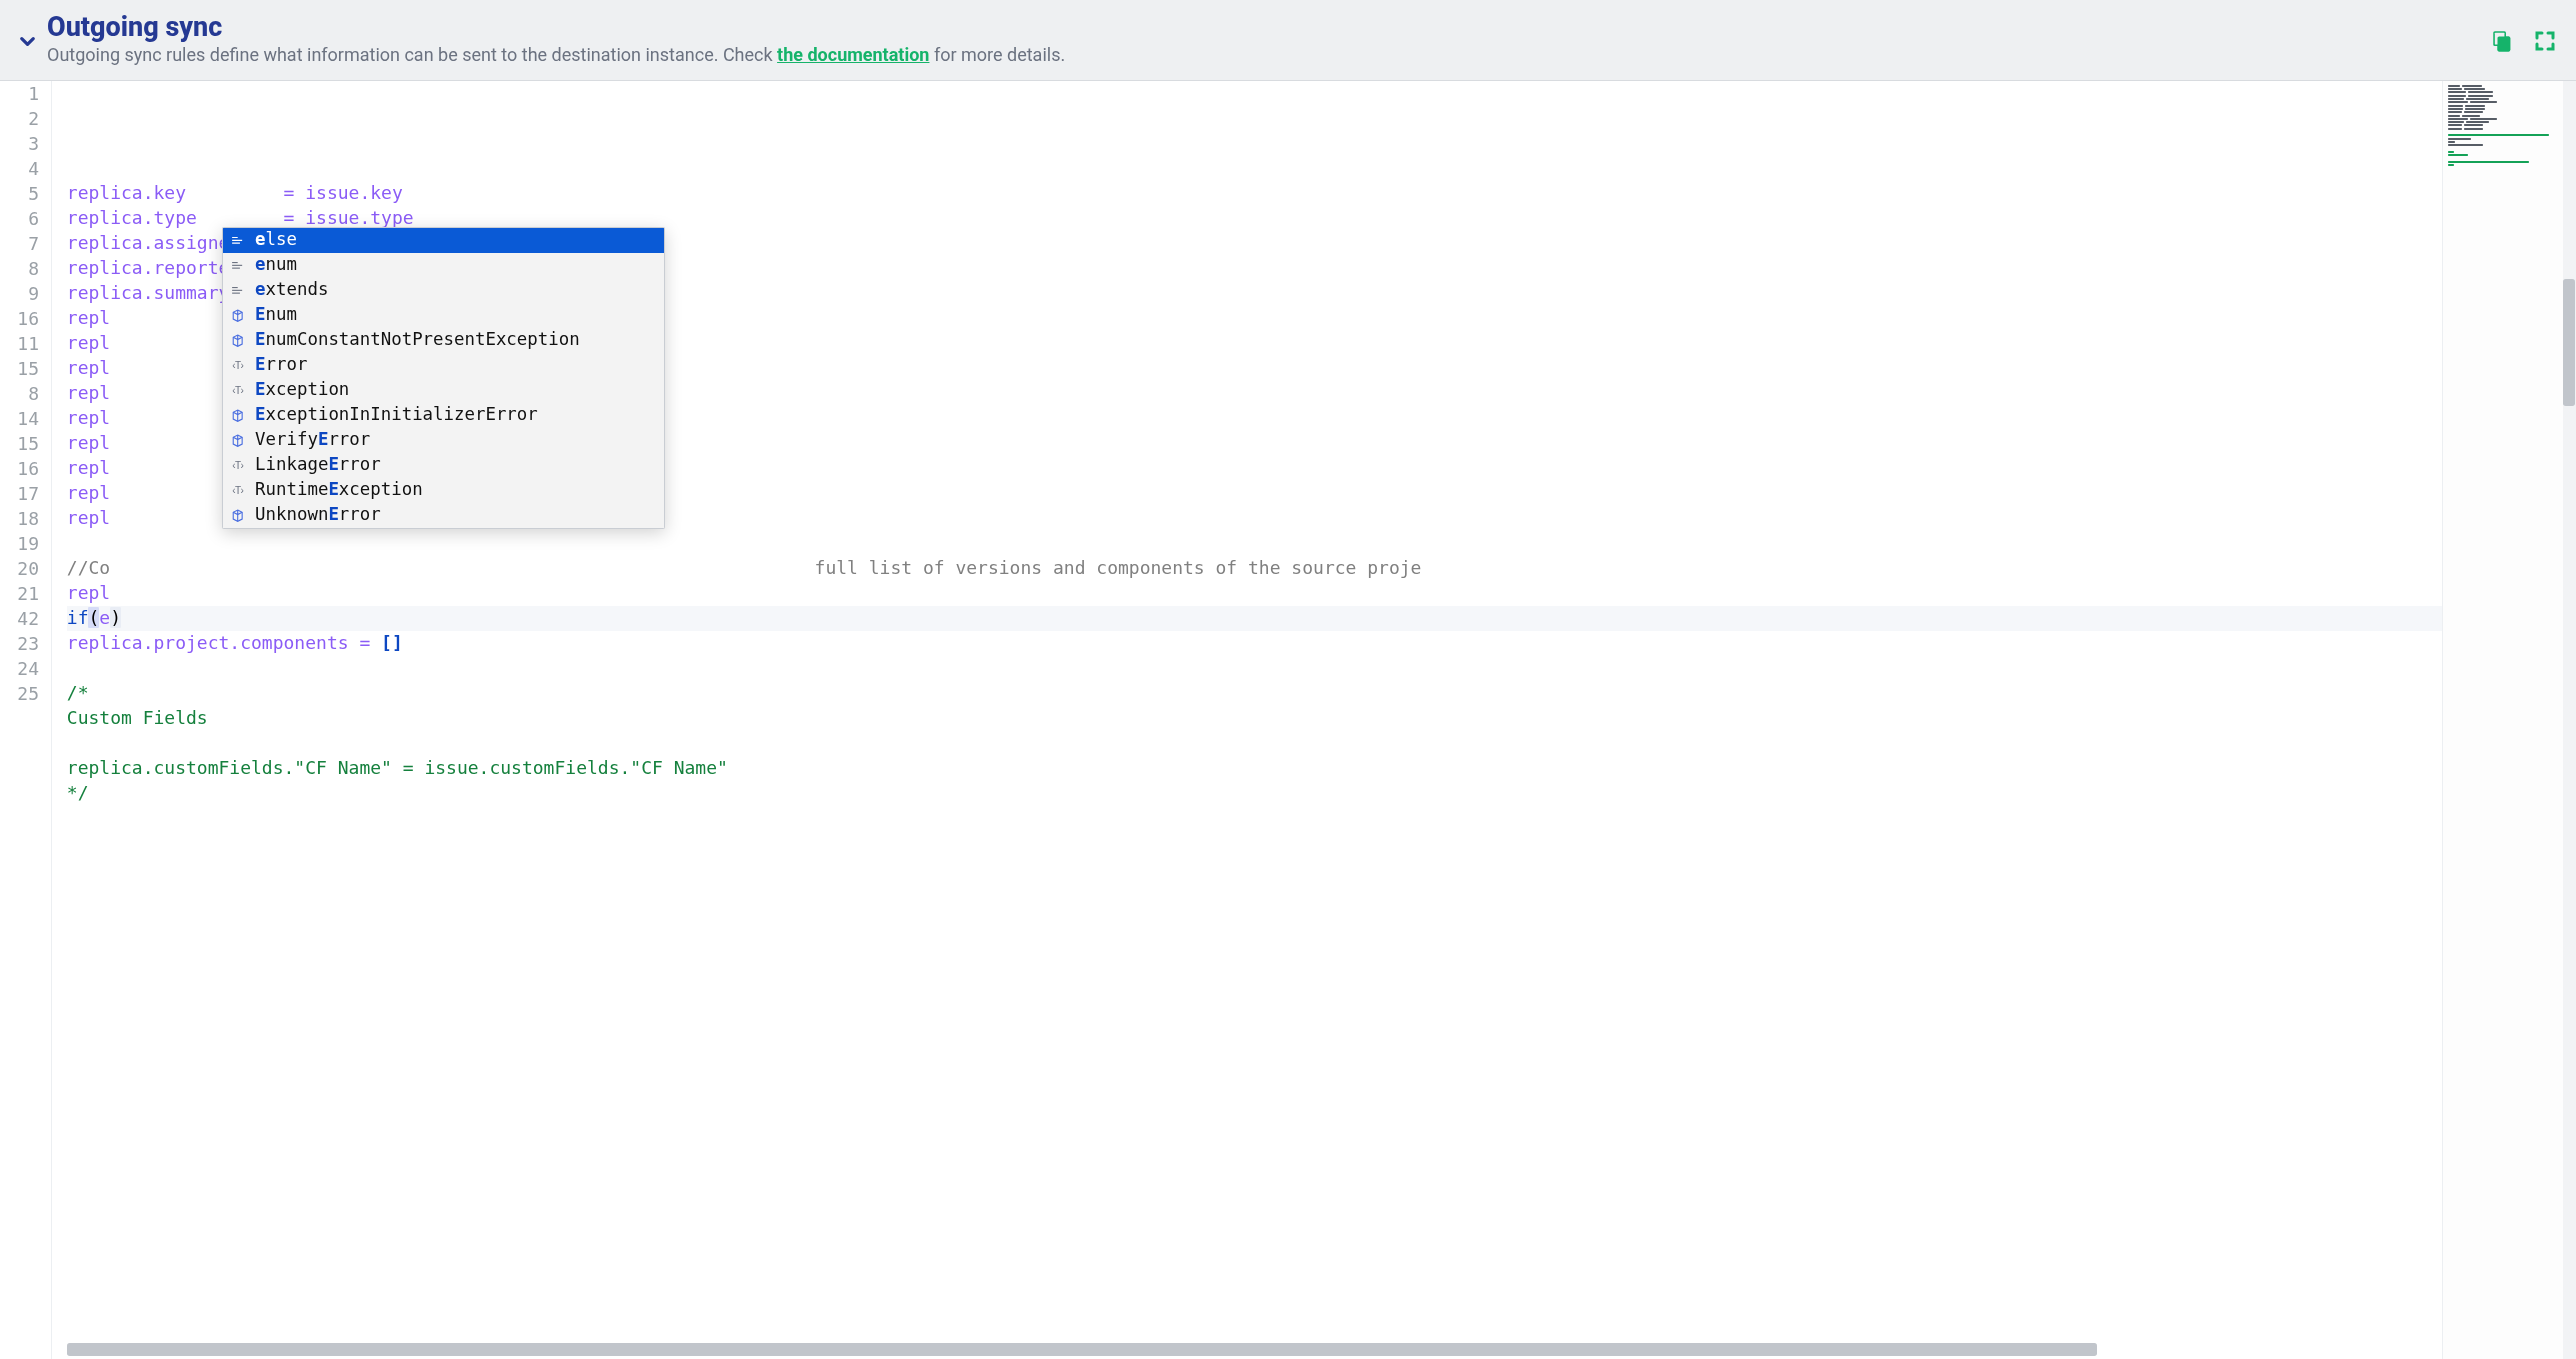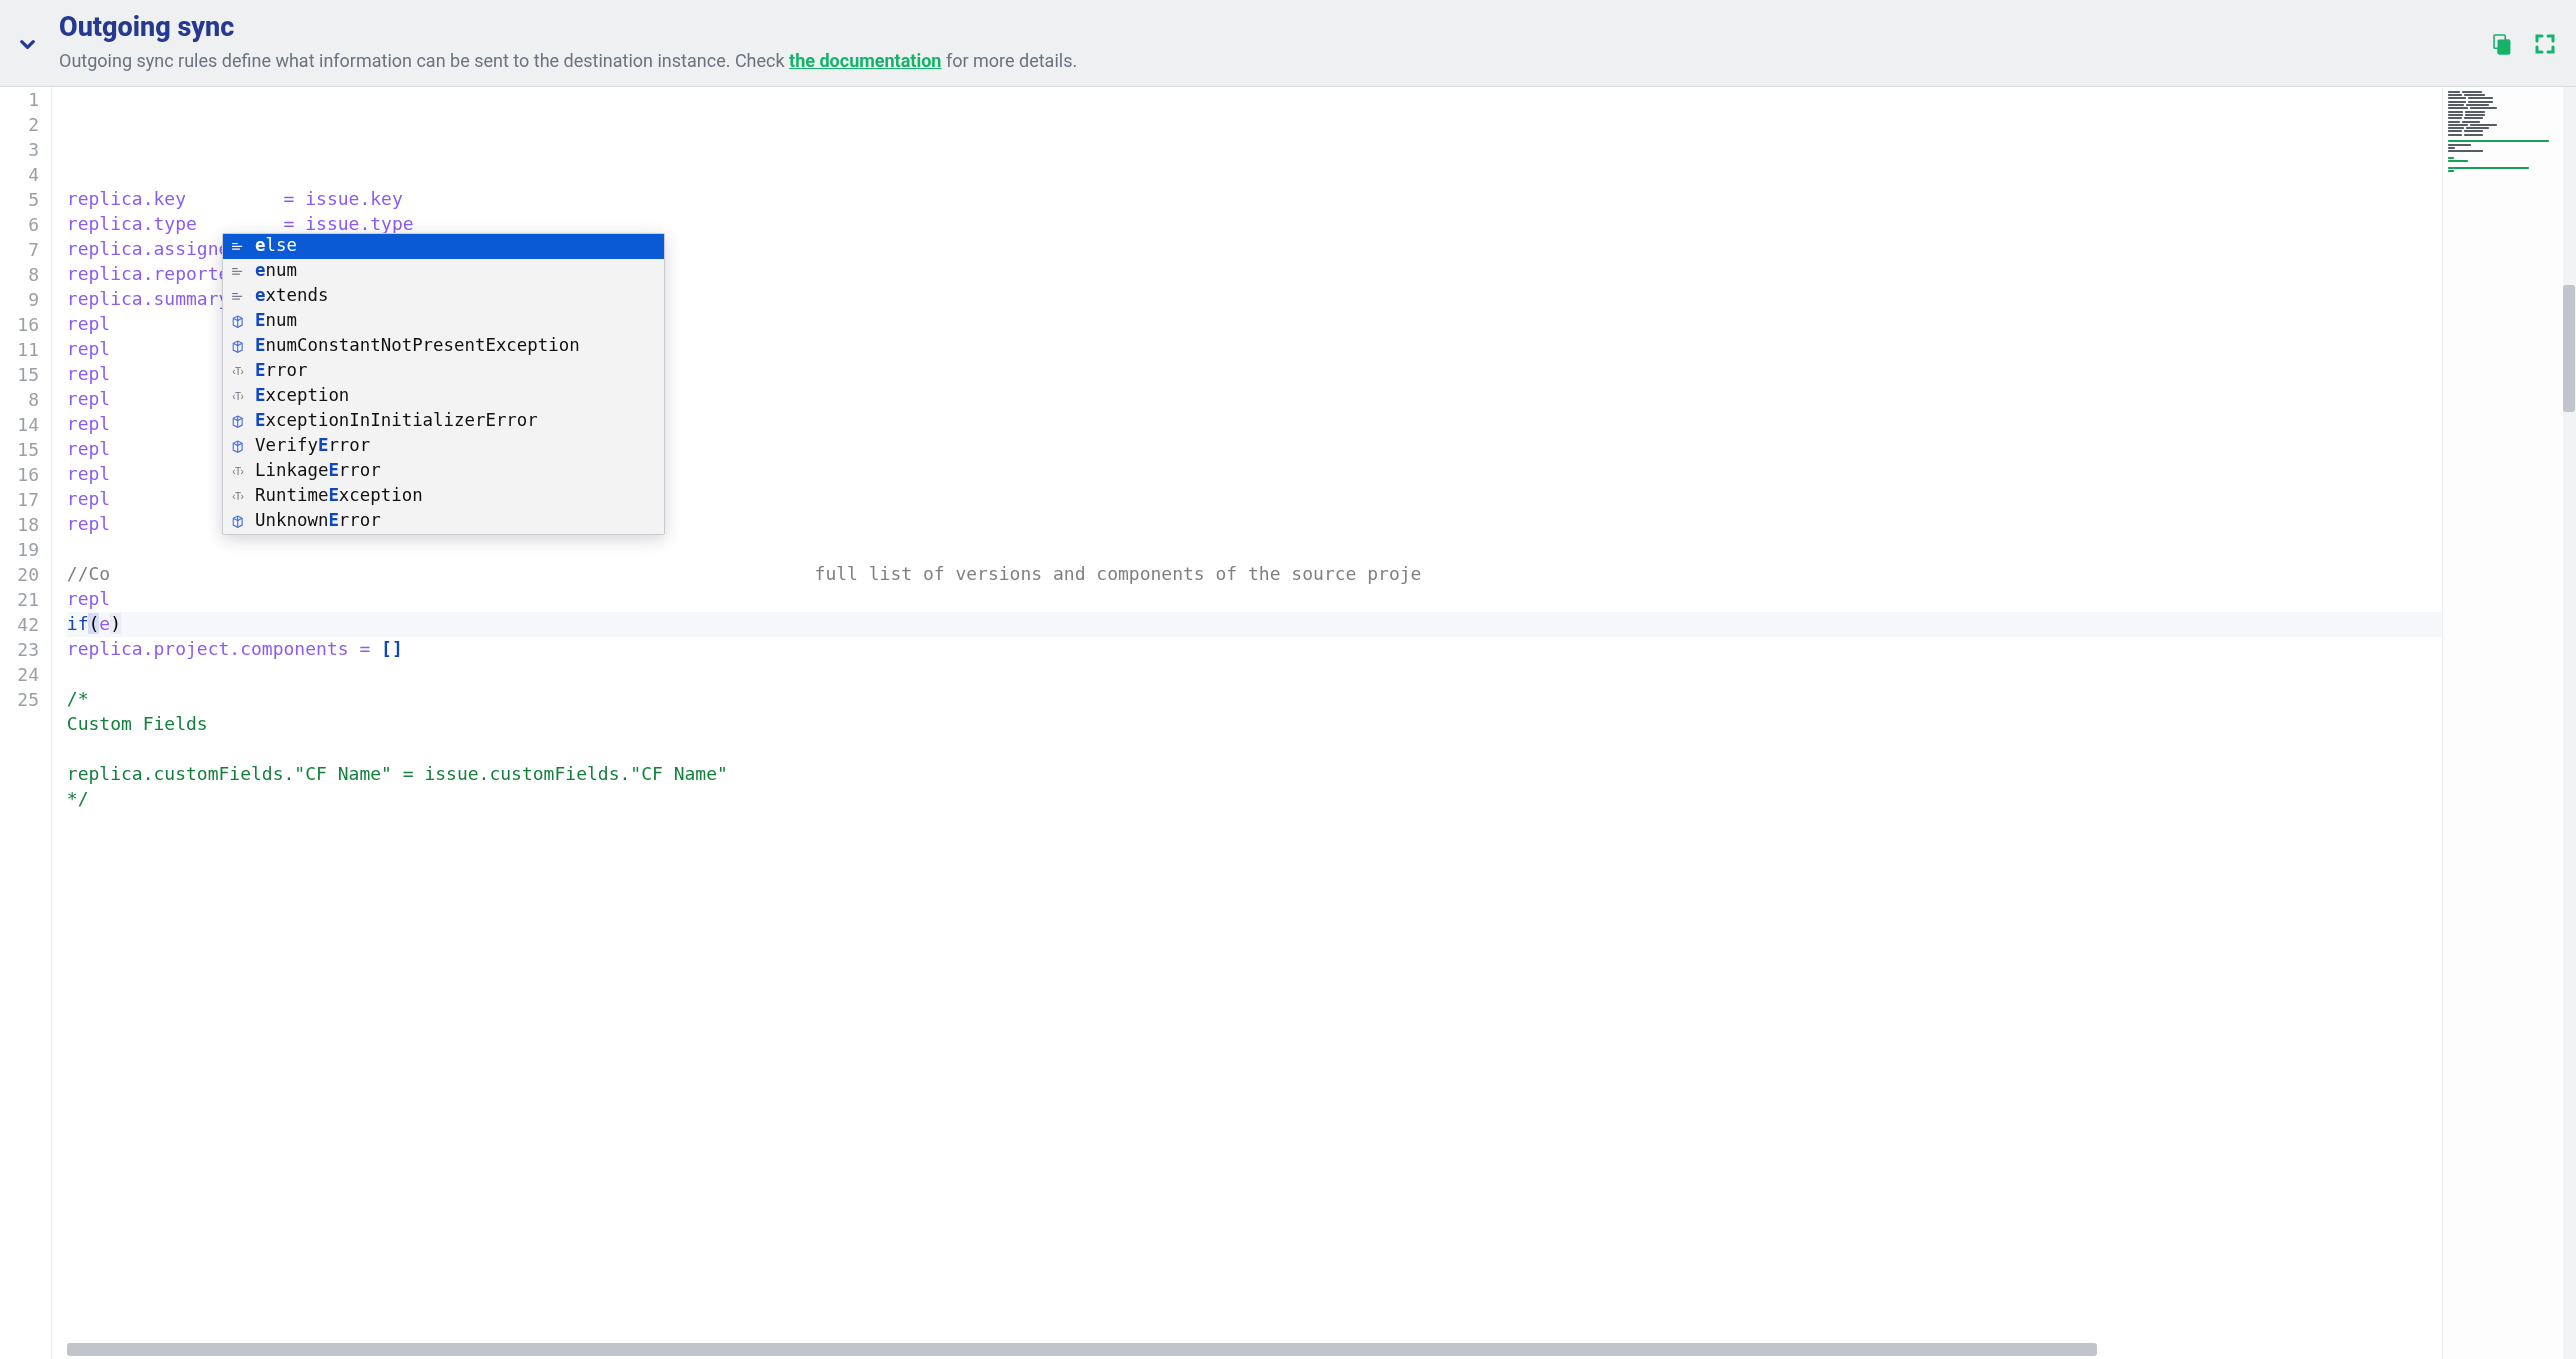--- a/index.html
+++ b/index.html
@@ -5,28 +5,28 @@
   * { box-sizing: border-box; margin: 0; padding: 0; }
   html, body { width: 100%; height: 100%; font-family: -apple-system, BlinkMacSystemFont, "Segoe UI", Roboto, sans-serif; background: #fff; }
   body { display: flex; flex-direction: column; }
 
   
   .header {
     display: flex; align-items: center;
     background: #eef0f2;
     border-bottom: 0.7px solid #d8dbdf;
     padding: 12px 19px 14.8px 16px;
-    gap: 20px;
+    gap: 8px;
   }
   .chevron-wrap { padding-top: 9.4px; cursor: pointer; }
   .hdr-text { flex: 1; }
   .hdr-title {
     color: #253993; font-weight: 800; font-size: 27px; line-height: 1.15;
   }
-  .hdr-sub { color: #6b7280; font-size: 18px; margin-top: 7px; }
+  .hdr-sub { color: #6b7280; font-size: 18px; margin-top: 1px; }
   .doc-link { color: #15b36a; font-weight: 700; }
   .hdr-actions { display: flex; gap: 19px; align-items: center; padding-top: 5.4px; }
   .icon-btn { cursor: pointer; display:flex; align-items:center; justify-content:center; }
 
   
   .editor-wrap { flex:1; display:flex; position:relative; overflow:hidden; }
   .editor {
     flex:1; display:flex; font-family: "SF Mono", Menlo, Consolas, monospace;
     font-size: 18px; line-height: 1.37; position:relative;
   }

